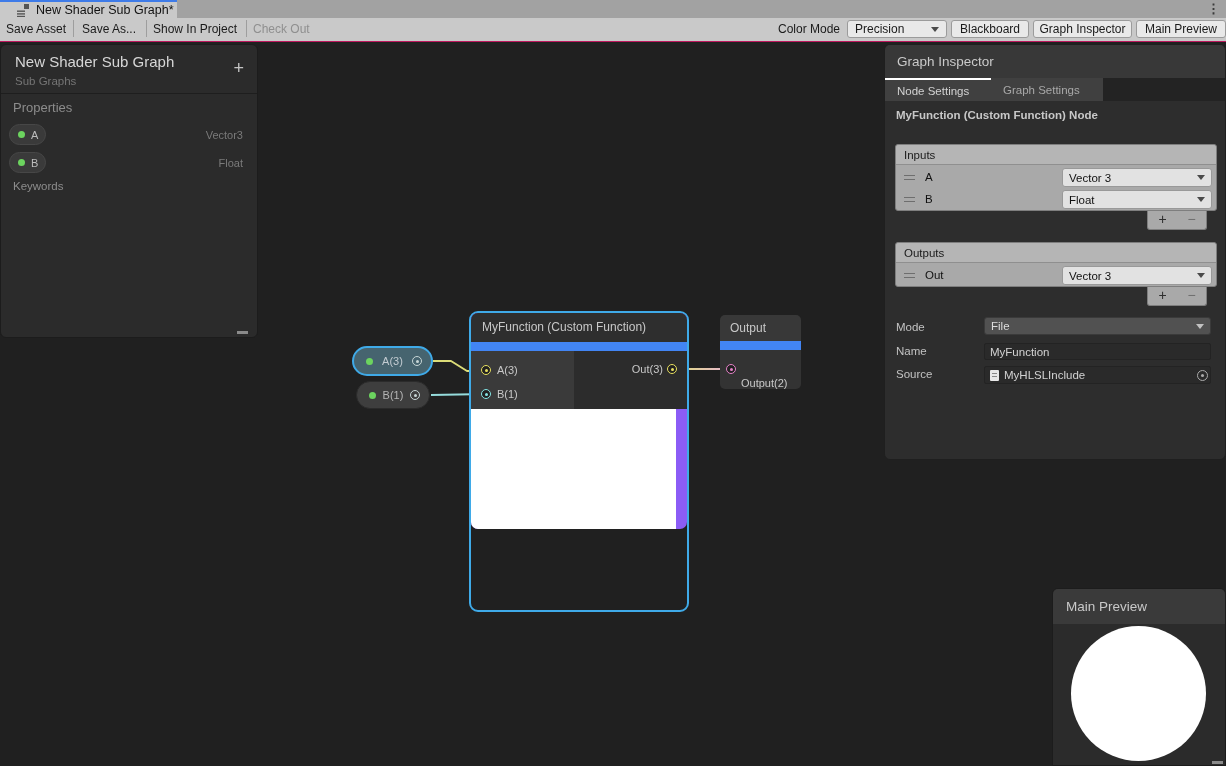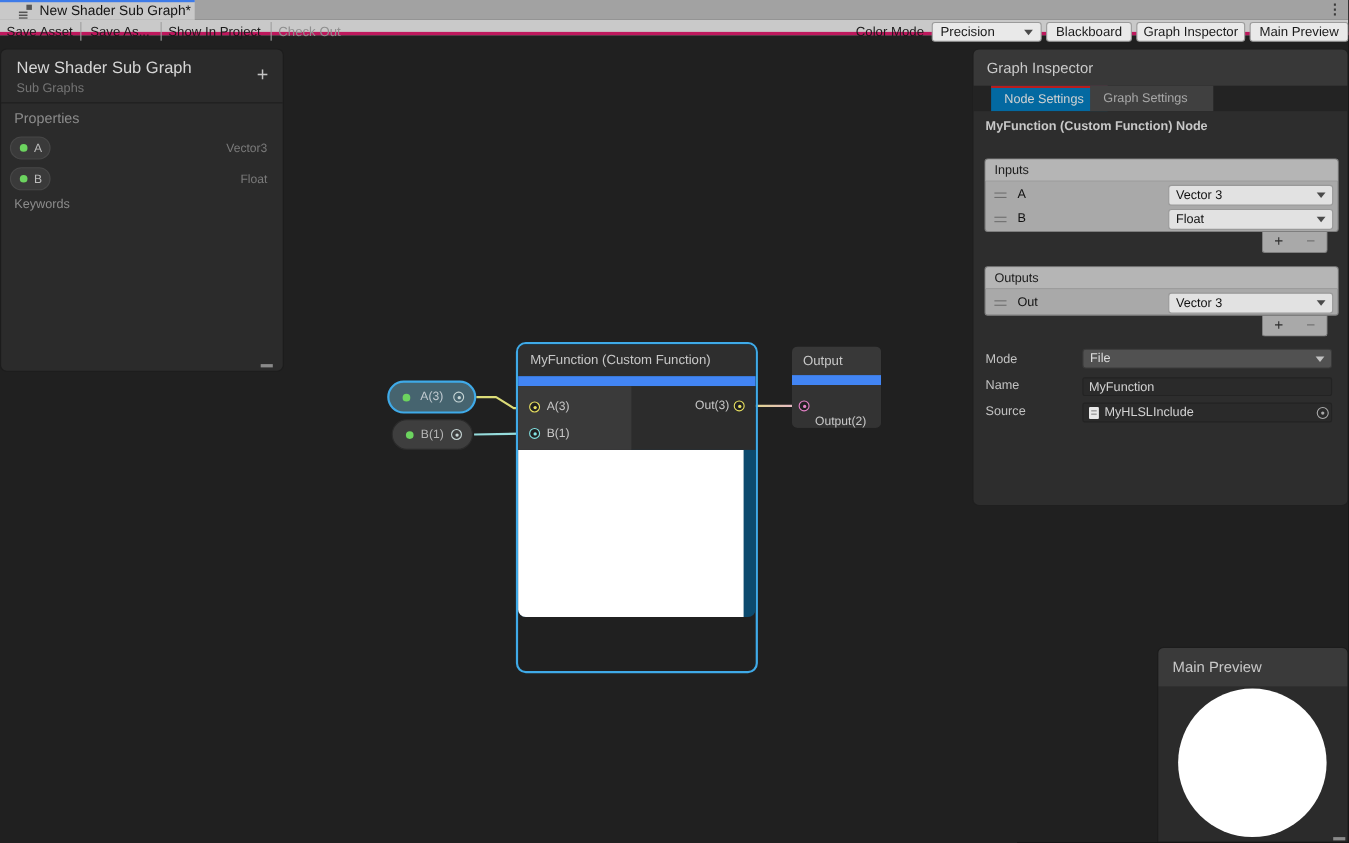--- a/index.html
+++ b/index.html
@@ -12,22 +12,22 @@
   .abs { position:absolute; }
 
   
   #tabbar { left:0; top:0; width:1226px; height:18px; background:#A2A2A2; z-index:6; }
   #doc-tab { left:0; top:0; width:177px; height:18px; background:#C9C9C9;
              border-top:2px solid #3E7BE8; display:flex; align-items:center; gap:6px; padding:0 10px 0 17px; }
   #doc-tab .tab-title { font-size:12.5px; color:#121212; white-space:nowrap; }
   #tab-menu-dots { right:6px; top:1px; font-size:13px; color:#3A3A3A; font-weight:bold; line-height:16px; }
 
   
-  #toolbar { left:0; top:18px; width:1226px; height:14px; background:#C9C9C9;
-             border-bottom:3px solid #be185d; z-index:6; font-size:12px; color:#1A1A1A; }
+  #toolbar { left:0; top:18px; width:1226px; height:24px; background:#C9C9C9;
+             border-bottom:1px solid #be185d; z-index:6; font-size:12px; color:#1A1A1A; }
   .tb-label { position:absolute; top:4px; white-space:nowrap; }
   .tb-sep { position:absolute; top:2px; width:1px; height:17px; background:#9E9E9E; }
   .tb-disabled { color:#8F8F8F; }
   .tb-btn { position:absolute; top:2px; height:18px; background:#E9E9E9; border:1px solid #9B9B9B;
             border-radius:3px; font-size:12px; color:#1A1A1A; display:flex; align-items:center; justify-content:center; }
   #colormode-dd { left:847px; top:2px; width:100px; height:18px; background:#E9E9E9; border:1px solid #9B9B9B;
                   border-radius:3px; display:flex; align-items:center; padding:0 7px; font-size:12px; color:#1A1A1A; }
   .chev-dark { width:0; height:0; border-left:4px solid transparent; border-right:4px solid transparent; border-top:5px solid #4A4A4A; }
   .chev-light { width:0; height:0; border-left:4px solid transparent; border-right:4px solid transparent; border-top:5px solid #C2C2C2; }
   #colormode-dd .chev-dark { margin-left:auto; }
@@ -47,21 +47,21 @@
   #pill-a { left:352px; top:346px; width:81px; height:30px; background:#46646F; border:2px solid #3FAAE8; }
   #pill-b { left:356px; top:381px; width:74px; height:28px; background:#3E3E3E; border:1px solid #2B2B2B; color:#B5B5B5; }
   .gdot { width:7px; height:7px; border-radius:50%; background:#6CD45F; flex:0 0 auto; }
   .pill .plabel { margin:0 auto; padding:0 4px; }
   .pill .pport { position:relative; width:10px; height:10px; border-radius:50%; border:1.5px solid #C7D6D6; background:transparent; flex:0 0 auto; }
   .pill .pport::after { content:""; position:absolute; left:50%; top:50%; width:3px; height:3px;
                         margin:-1.5px 0 0 -1.5px; border-radius:50%; background:#C7D6D6; }
 
   
   #fn-node { left:469px; top:311px; width:220px; height:301px; border:2px solid #3FAAE8; border-radius:9px; z-index:3; }
-  #fn-body { position:absolute; left:0; top:0; width:216px; height:248px; background:#0c4a6e; border-radius:7px; overflow:hidden; }
+  #fn-body { position:absolute; left:0; top:0; width:216px; height:216px; background:#8b5cf6; border-radius:7px; overflow:hidden; }
   #fn-header { position:absolute; left:0; top:0; width:216px; height:29px; background:#2E2E2E;
                font-size:12px; color:#C8C8C8; line-height:29px; padding-left:11px; }
   #fn-bar { position:absolute; left:0; top:29px; width:216px; height:9px; background:#4285F4; }
   #fn-ports { position:absolute; left:0; top:38px; width:216px; height:58px; background:#2C2C2C; }
   #fn-ports .incol { position:absolute; left:0; top:0; width:103px; height:58px; background:#3A3A3A; }
   .portlabel { position:absolute; font-size:11px; color:#C8C8C8; white-space:nowrap; }
   #fn-preview { position:absolute; left:0; top:96px; width:205px; height:199px; background:#FFFFFF;
                 border-radius:0 0 8px 6px; }
 
   
@@ -86,21 +86,21 @@
   #bb-keywords-label { position:absolute; left:12px; top:135px; font-size:11.5px; color:#8C8C8C; }
   .rs-handle { position:absolute; width:11px; height:3px; background:#8A8A8A; }
 
   
   #inspector { left:884px; top:44px; width:342px; height:416px; background:#2D2D2D; border:1px solid #1F1F1F;
                border-radius:6px; z-index:5; overflow:hidden; }
   #gi-titlebar { position:absolute; left:0; top:0; width:100%; height:33px; background:#383838; }
   #gi-title { position:absolute; left:12px; top:9px; font-size:13.5px; color:#CACACA; }
   #gi-tabrow { position:absolute; left:0; top:33px; width:100%; height:23px; background:#232323; }
   .gi-tab { position:absolute; top:0; height:23px; font-size:11.5px; display:flex; align-items:center; padding:0 12px; }
-  #gi-tab-node { left:16px; width:106px; background:#0369a1; border-top:2px solid #b91c1c; color:#D2D2D2; }
+  #gi-tab-node { left:0; width:106px; background:#404040; border-top:2px solid #ffffff; color:#D2D2D2; }
   #gi-tab-graph { left:106px; width:112px; background:#404040; color:#A8A8A8; }
   #gi-nodetitle { position:absolute; left:11px; top:64px; font-size:11.5px; font-weight:bold; color:#C8C8C8; }
 
   .ulist { position:absolute; left:10px; width:322px; background:#A9A9A9; border:1px solid #7E7E7E; border-radius:3px; }
   .ulist-header { position:absolute; left:0; top:0; width:100%; height:20px; background:#B5B5B5;
                   border-bottom:1px solid #8F8F8F; border-radius:3px 3px 0 0;
                   font-size:11.5px; color:#1A1A1A; line-height:20px; padding-left:8px; }
   .ulist-row { position:absolute; left:0; width:100%; height:21px; }
   .drag-handle { position:absolute; left:8px; top:8px; width:11px; height:5px;
                  border-top:1.5px solid #6E6E6E; border-bottom:1.5px solid #6E6E6E; }

